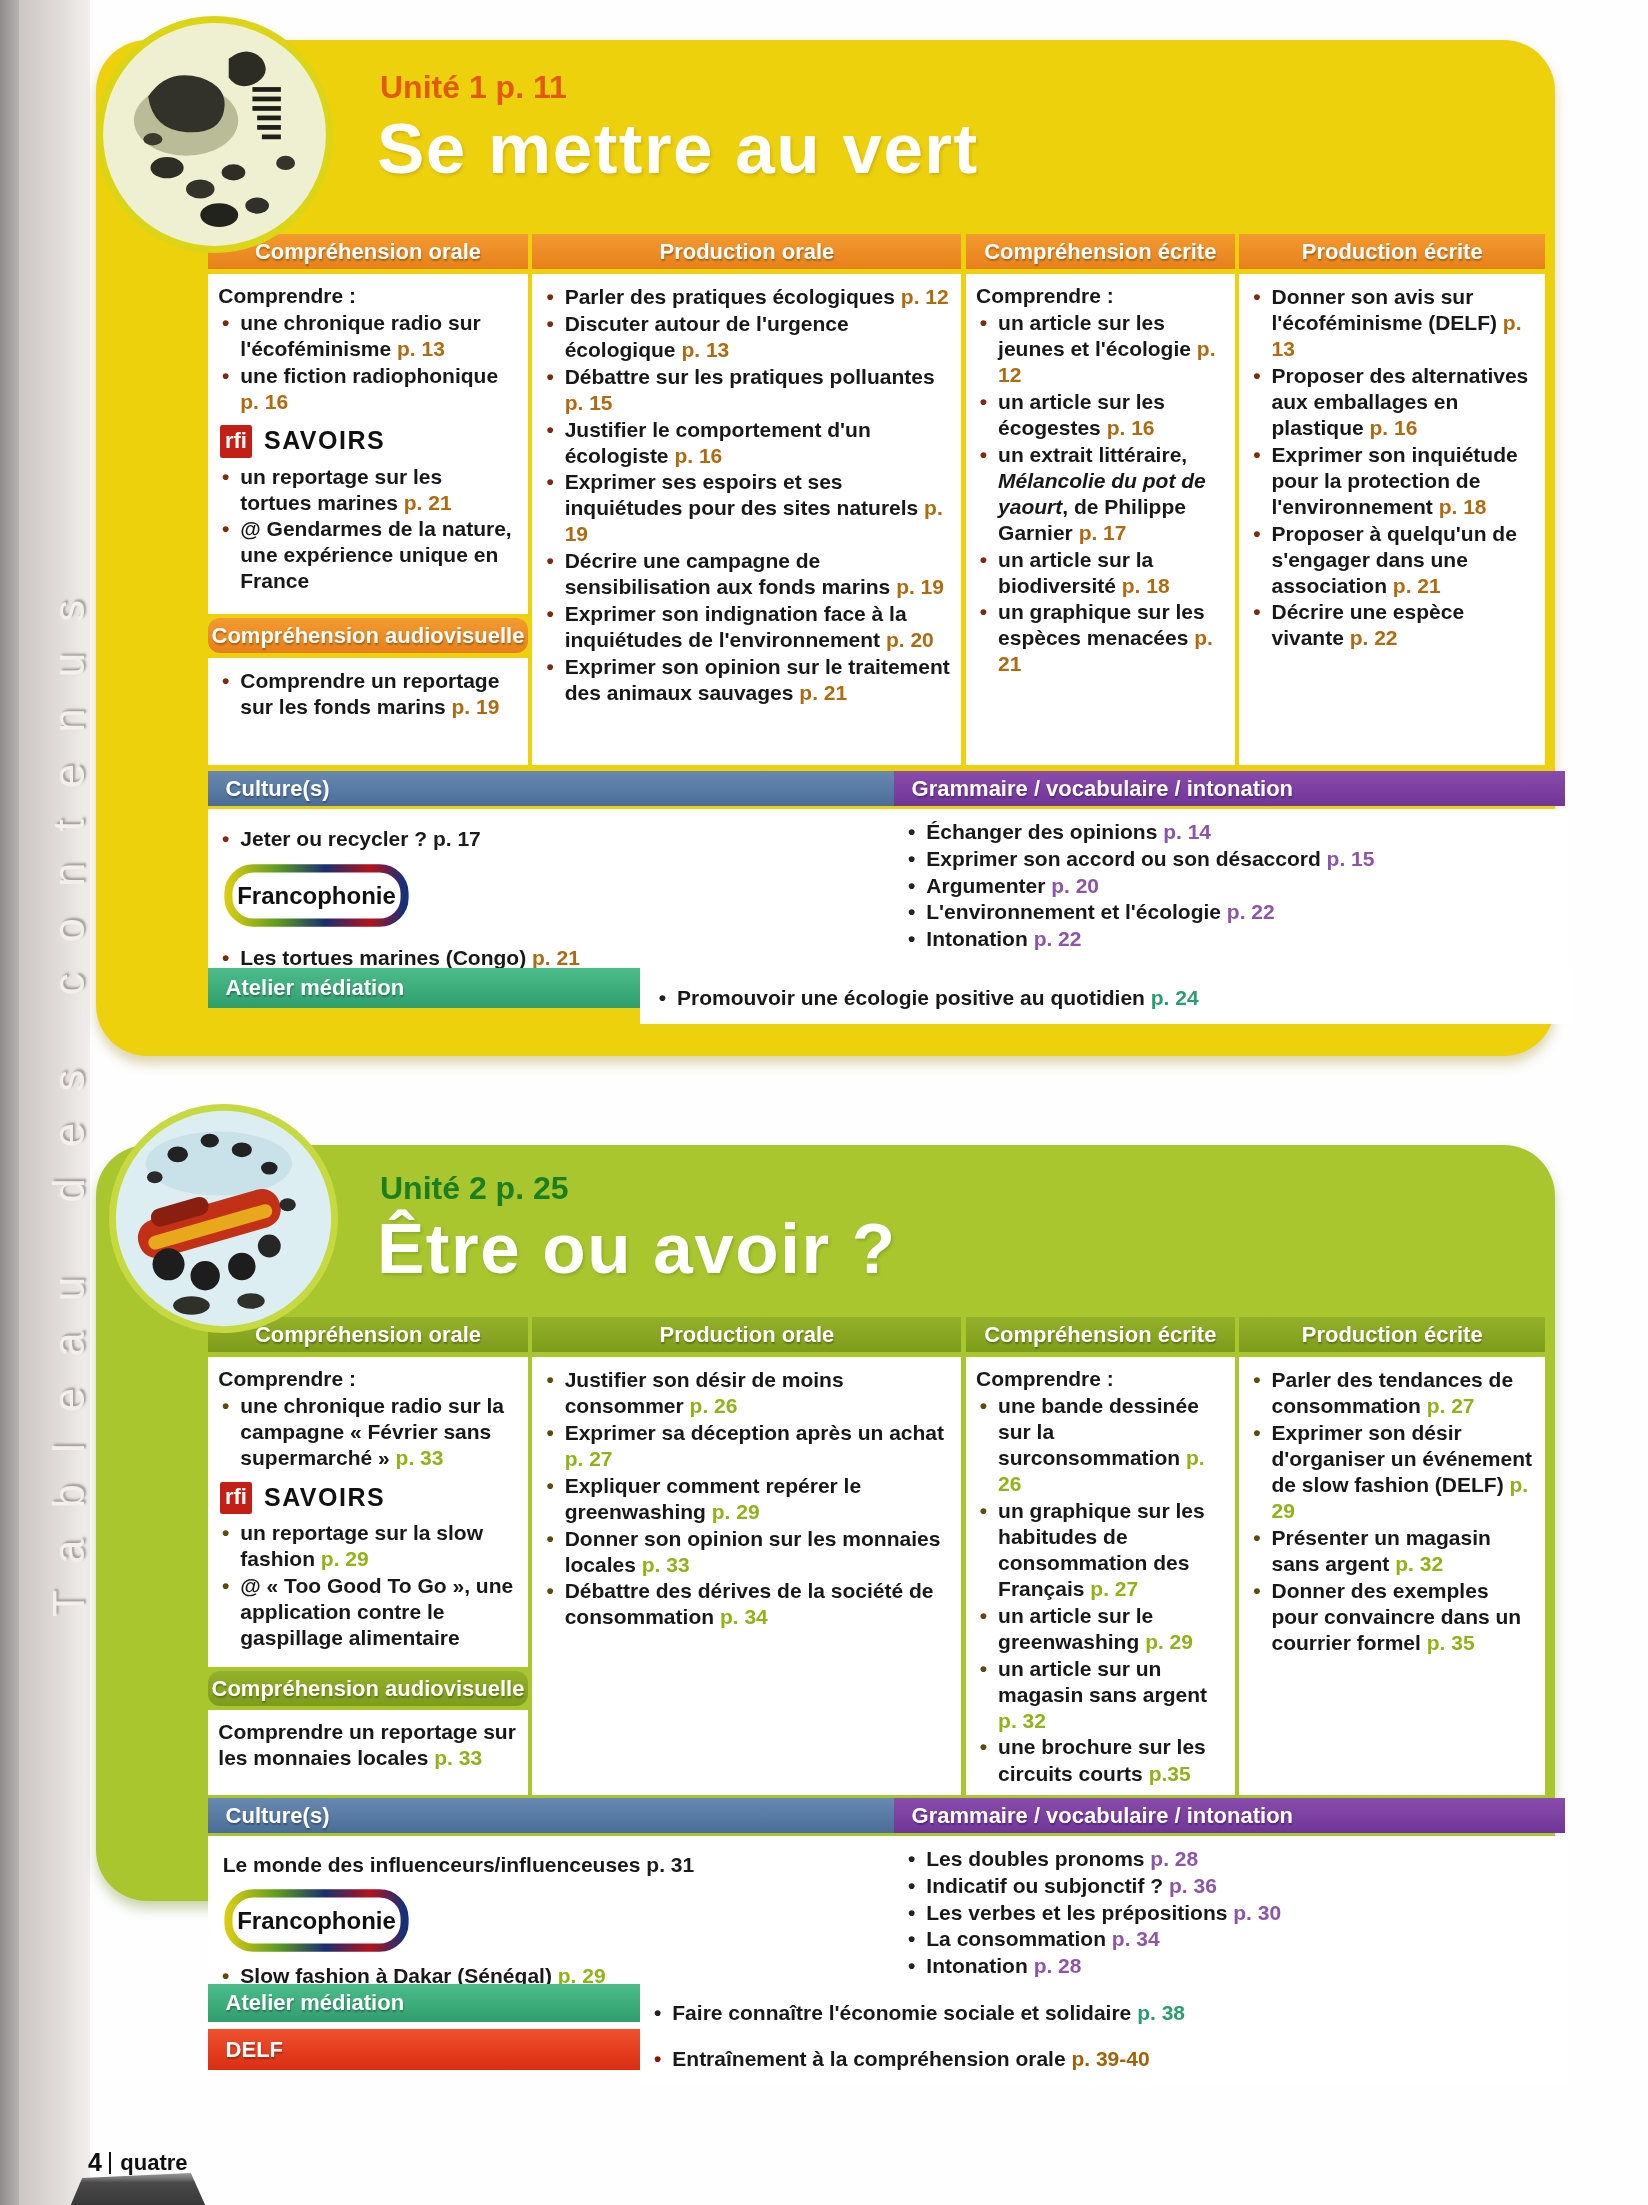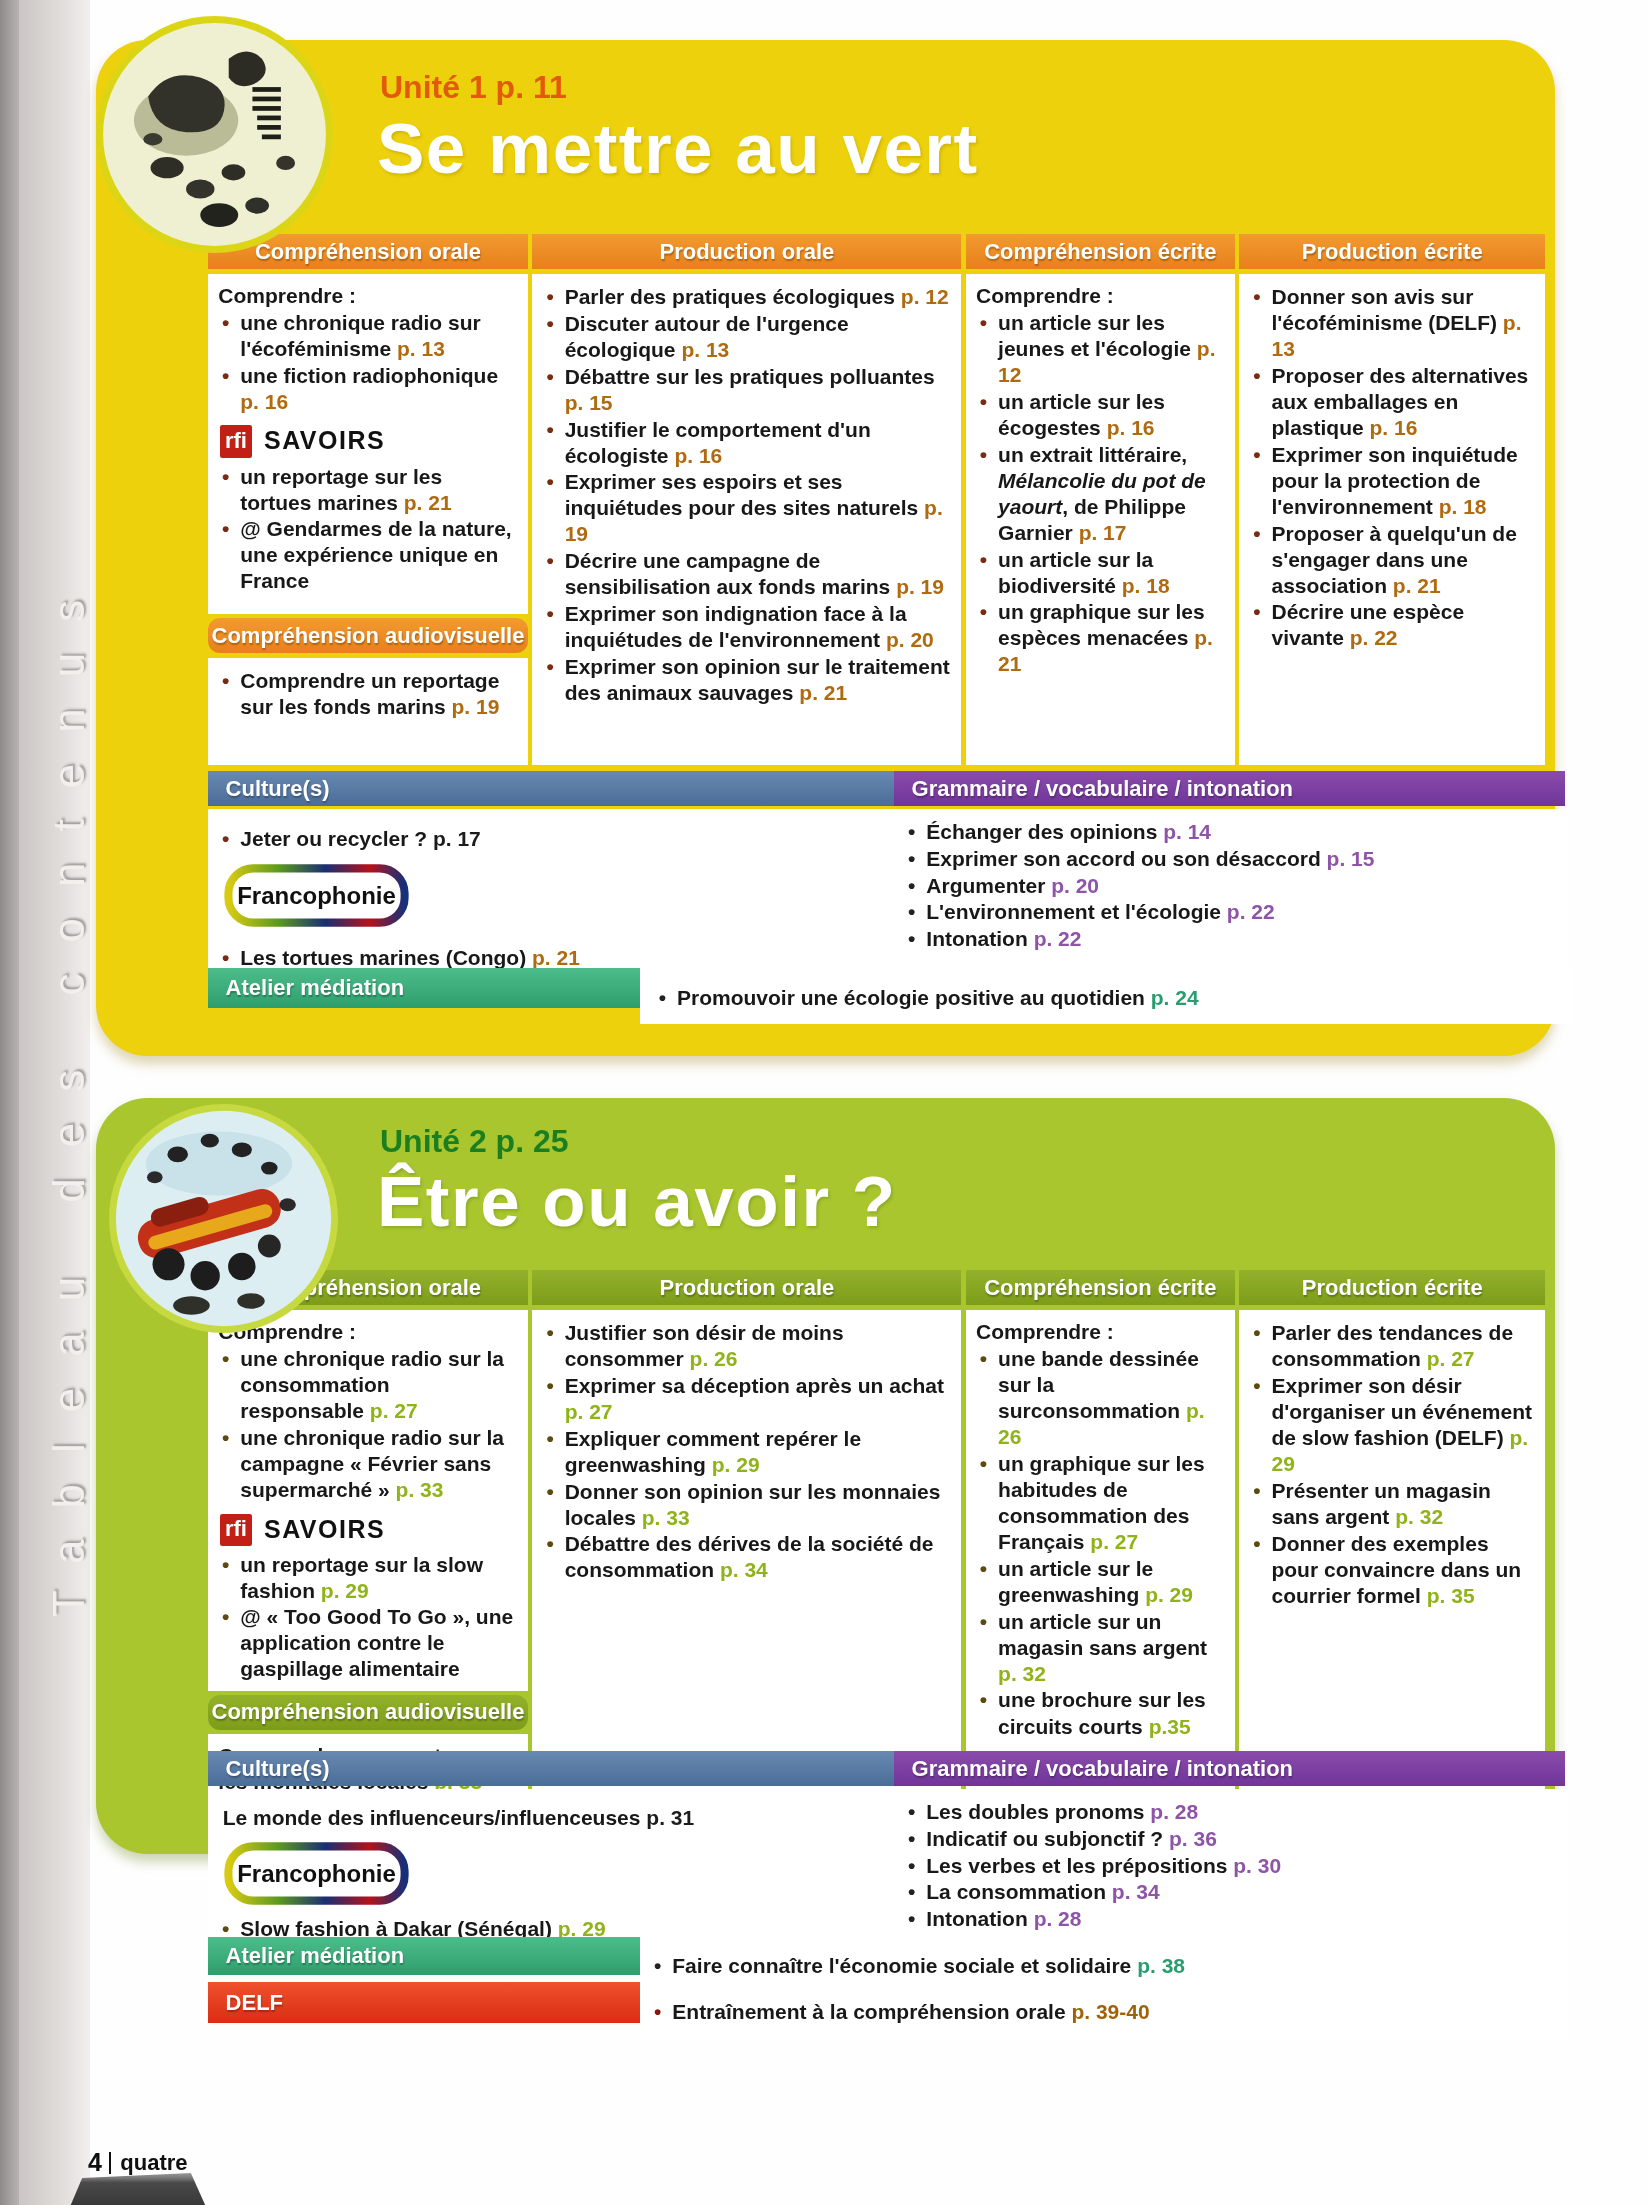--- a/index.html
+++ b/index.html
@@ -13,21 +13,21 @@
     background:linear-gradient(90deg,#cbc6c4,#e5e1df 70%,#f2efee);}
   .side-text{position:absolute;left:25px;top:103px;height:1514px;
     writing-mode:vertical-rl;transform:rotate(180deg);
     font-size:44px;letter-spacing:31px;color:#f3efed;
     text-shadow:2.2px 2.2px 2.2px #a29d9b;white-space:nowrap;}
 
   
   .card{position:absolute;left:76px;width:1459px;border-radius:51px;margin-left:20px;}
   .card1{top:40px;height:1016px;background:#edd10c;
     box-shadow:0 7.4px 11.8px rgba(150,120,0,.30);--ref:#b06a10;--bul:#7a2c12;}
-  .card2{top:1098px;height:756px;background:#a9c62f;
+  .card2{top:1145px;height:756px;background:#a9c62f;
     box-shadow:0 7.4px 11.8px rgba(90,120,0,.30);--ref:#8fb318;--bul:#5c4a10;}
 
   .unit-label{position:absolute;left:284px;font-size:32px;font-weight:bold;}
   .card1 .unit-label{top:29px;color:#e25a0c;}
   .card2 .unit-label{top:25px;color:#1b7f1f;}
   .unit-title{position:absolute;left:281px;margin:0;font-weight:bold;color:#ffffff;
     font-size:71px;letter-spacing:1.5px;text-shadow:1.5px 2.2px 2.9px rgba(120,100,0,.25);}
   .card1 .unit-title{top:68px;}
   .card2 .unit-title{top:63px;text-shadow:1.5px 2.2px 2.9px rgba(60,90,0,.25);}
 
@@ -303,21 +303,20 @@
       <div class="colhead">Compréhension écrite</div>
       <div class="colhead">Production écrite</div>
     </div>
 
     <div class="tbody">
 
       <div class="colflex">
         <div class="cell main">
           <p class="intro">Comprendre :</p>
           <ul class="items">
-            <li class="it"><span class="tx">une chronique radio sur la consommation responsable</span> <span class="pg">p. 27</span></li>
             <li class="it"><span class="tx">une chronique radio sur la campagne « Février sans supermarché »</span> <span class="pg">p. 33</span></li>
           </ul>
           <div class="savoirs">
             <span class="rfi">rfi</span>
             <span class="savoirs-label">SAVOIRS</span>
           </div>
           <ul class="items">
             <li class="it"><span class="tx">un reportage sur la slow fashion</span> <span class="pg">p. 29</span></li>
             <li class="it"><span class="tx">@ « Too Good To Go », une application contre le gaspillage alimentaire</span> <span class="pg"></span></li>
           </ul>

